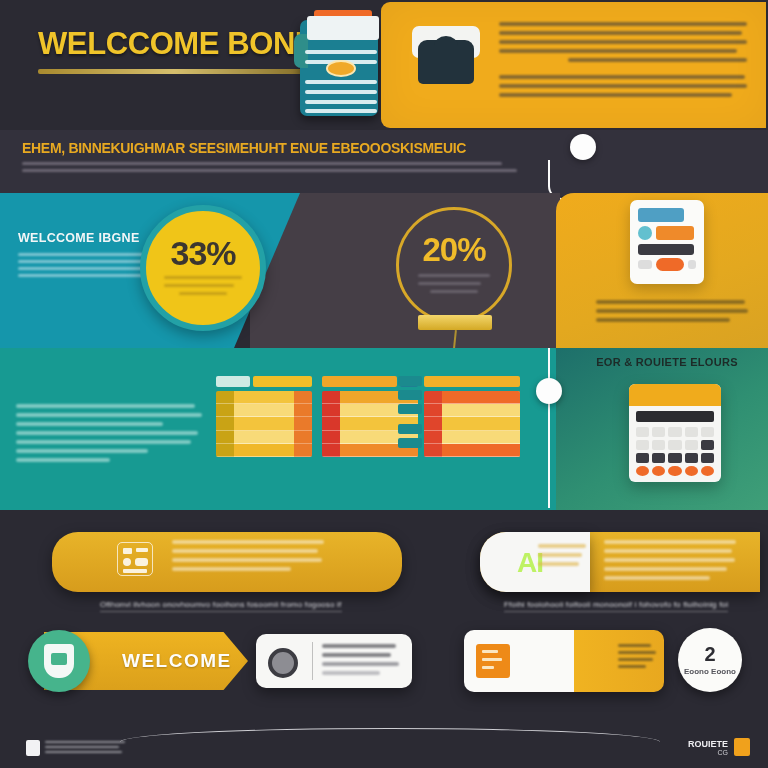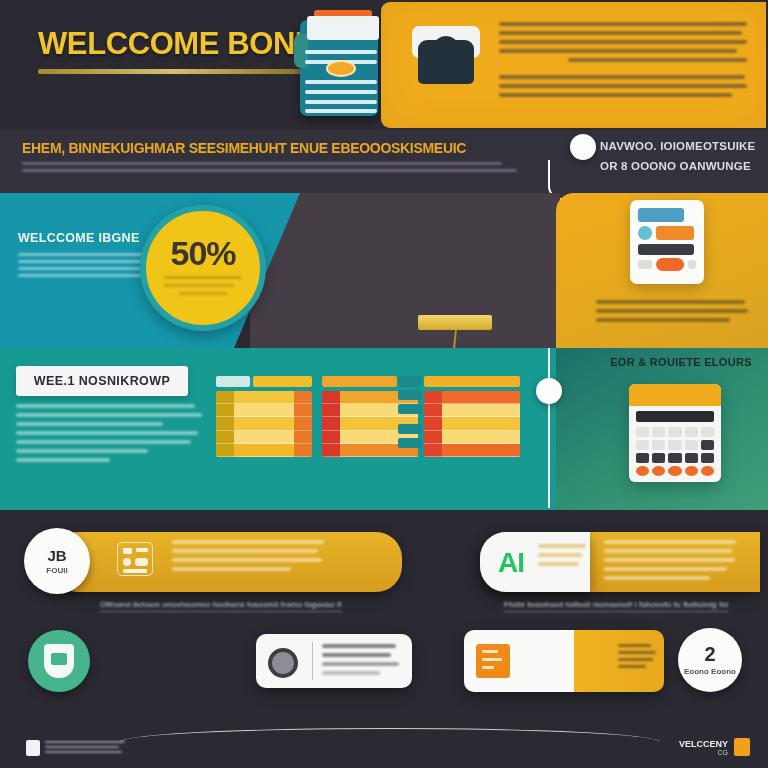--- a/index.html
+++ b/index.html
@@ -218,21 +218,21 @@
   .calc-screen {
     position:absolute; left:7px; top:27px; width:78px; height:11px;
     background:#2c2c30; border-radius:2px;
   }
   .calc-keys {
     position:absolute; left:7px; top:43px; width:78px;
     display:grid; grid-template-columns:repeat(5,1fr); gap:3px;
   }
   .calc-keys span { height:10px; border-radius:2px; background:#e2e2df; }
   .green-right-title {
-    position:absolute; left:40px; top:8px; width:170px;
+    position:absolute; left:26px; top:8px; width:170px;
     font-size:11px; font-weight:bold; color:#1d2b28;
     filter:blur(.6px); text-align:center; letter-spacing:.3px;
   }
 
   
   .node {
     position:absolute; width:26px; height:26px; border-radius:50%;
     background:#fdfdfd; box-shadow:0 2px 6px rgba(0,0,0,.35);
   }
   .connector { position:absolute; border:2px solid #fbfbfb; background:transparent; }
@@ -263,22 +263,22 @@
   .pill-text .ln { background:rgba(255,255,255,.78); }
   .pill-text.dark .ln { background:#4c4024; }
   .underline-cap {
     position:absolute; font-size:8px; color:#d9d9de; filter:blur(.8px);
     border-bottom:1px solid rgba(255,255,255,.35); white-space:nowrap;
     letter-spacing:.2px; padding-bottom:2px;
   }
 
   .pill-white { background:#f7f7f5; }
   .ai-txt {
-    position:absolute; font-size:28px; font-weight:bold; color:#22c55e;
-    filter:blur(.4px); letter-spacing:-1px;
+    position:absolute; font-size:28px; font-weight:bold; color:#bef264;
+    filter:blur(.4px); letter-spacing:-1px;margin-left:19px;
   }
   .welcome-banner {
     position:absolute; background:linear-gradient(180deg,#eeb321,#dba01b);
     display:flex; align-items:center;
     box-shadow:0 5px 12px rgba(0,0,0,.4);
   }
   .welcome-txt {
     font-size:19px; font-weight:bold; color:#fdfdfb; letter-spacing:1.5px;
     filter:blur(.45px); margin-left:78px;
     text-shadow:0 1px 2px rgba(0,0,0,.25);
@@ -367,53 +367,57 @@
   <div class="subband">
     <div class="subband-inner">
       <div class="subband-title">EHEM, BINNEKUIGHMAR SEESIMEHUHT ENUE EBEOOOSKISMEUIC</div>
       <div class="blur" style="margin-top:6px">
         <div class="ln sm" style="width:96%"></div>
         <div class="ln sm" style="width:99%"></div>
       </div>
     </div>
   </div>
 
-  <div class="node-caption">
-    <div class="cap">NAVWOO. IOIOMEOTSUIKE</div>
-    <div class="cap">OR 8 OOONO OANWUNGE</div>
-  </div>
 
   <div class="connector" style="left:548px; top:160px; width:26px; height:40px; border-right:none; border-top:none; border-radius:0 0 0 14px;"></div>
   <div class="node" style="left:570px; top:134px;"></div>
 
   <div class="mid">
     <div class="mid-dark"></div>
     <div class="mid-teal"></div>
     <div class="mid-yellow"></div>
 
     <div class="mid-block" style="left:18px; top:38px;">
       <div class="mid-h">WELCCOME IBGNE</div>
       <div class="blur">
         <div class="ln sm" style="width:96%"></div>
         <div class="ln sm" style="width:100%"></div>
         <div class="ln sm" style="width:92%"></div>
         <div class="ln sm" style="width:86%"></div>
       </div>
     </div>
 
     <div class="circ50">
-      <div class="pct">50%</div>
+      <div class="pct">33%</div>
       <div class="sub blur">
         <div class="ln" style="width:100%"></div>
         <div class="ln" style="width:90%"></div>
         <div class="ln" style="width:62%;margin-left:19%"></div>
       </div>
     </div>
 
 
+    <div class="ring20">
+      <div class="pct">20%</div>
+      <div class="sub blur">
+        <div class="ln" style="width:100%"></div>
+        <div class="ln" style="width:88%"></div>
+        <div class="ln" style="width:66%;margin-left:17%"></div>
+      </div>
+    </div>
     <div class="ribbon"></div>
   </div>
   <div class="ribbon-tail" style="top:330px"></div>
 
   <div class="phone-card">
     <div class="pc-bar" style="left:8px; top:8px; width:46px; height:14px; background:#4f9fc4;"></div>
     <div class="pc-bar" style="left:8px; top:26px; width:14px; height:14px; background:#63c0cf; border-radius:50%;"></div>
     <div class="pc-bar" style="left:26px; top:26px; width:38px; height:14px; background:#ef8a2a;"></div>
     <div class="pc-bar" style="left:8px; top:44px; width:56px; height:11px; background:#3b3b42;"></div>
     <div class="pc-bar" style="left:8px; top:60px; width:14px; height:9px; background:#ddd;"></div>
@@ -451,23 +455,20 @@
             <span style="background:#3b3b42"></span>
           <span style="background:#ef6a28;border-radius:50%"></span>
             <span style="background:#ef6a28;border-radius:50%"></span>
             <span style="background:#ef6a28;border-radius:50%"></span>
             <span style="background:#ef6a28;border-radius:50%"></span>
             <span style="background:#ef6a28;border-radius:50%"></span>
         </div>
       </div>
     </div>
 
-    <div class="white-card">
-      <div class="t">WEE.1 NOSNIKROWP</div>
-    </div>
     <div class="green-text blur">
       <div class="ln" style="width:95%"></div>
       <div class="ln" style="width:99%"></div>
       <div class="ln" style="width:78%"></div>
       <div class="ln" style="width:97%"></div>
       <div class="ln" style="width:93%"></div>
       <div class="ln" style="width:70%"></div>
       <div class="ln" style="width:50%"></div>
     </div>
 
@@ -553,24 +554,20 @@
       </div>
     </div>
   </div>
 
   <div class="connector" style="left:548px; top:348px; width:2px; height:160px; border:none; border-left:2px solid #fbfbfb;"></div>
   <div class="node" style="left:536px; top:378px;"></div>
 
   <div class="bottom">
 
     <div class="pill pill-yellow" style="left:52px; top:22px; width:350px; height:60px;"></div>
-    <div class="badge-circle" style="left:24px; top:18px; width:66px; height:66px; background:#fbfbf9;">
-      <div class="bg-t">JB</div>
-      <div class="bg-s">FOUII</div>
-    </div>
     <div class="mini-box" style="left:117px; top:32px; width:36px; height:34px;">
       <div style="position:absolute;left:5px;top:5px;width:9px;height:6px;background:rgba(255,255,255,.85);border-radius:1px"></div>
       <div style="position:absolute;left:18px;top:5px;width:12px;height:4px;background:rgba(255,255,255,.85);border-radius:1px"></div>
       <div style="position:absolute;left:5px;top:15px;width:8px;height:8px;background:rgba(255,255,255,.85);border-radius:50%"></div>
       <div style="position:absolute;left:17px;top:15px;width:13px;height:8px;background:rgba(255,255,255,.85);border-radius:3px"></div>
       <div style="position:absolute;left:5px;top:26px;width:24px;height:4px;background:rgba(255,255,255,.85);border-radius:1px"></div>
     </div>
     <div class="pill-text blur" style="left:172px; top:30px; width:152px;">
       <div class="ln" style="width:100%"></div>
       <div class="ln" style="width:96%"></div>
@@ -589,20 +586,23 @@
     </div>
     <div class="pill-text blur" style="left:604px; top:30px; width:132px;">
       <div class="ln" style="width:100%"></div>
       <div class="ln" style="width:97%"></div>
       <div class="ln" style="width:99%"></div>
       <div class="ln" style="width:93%"></div>
       <div class="ln" style="width:80%"></div>
     </div>
     <div class="underline-cap" style="left:504px; top:90px; width:224px; overflow:hidden;">Ffoihi fooiohooii foifooii monoonoif i fohovofo fo fiuihoinig foiohooiniii foionig, fooiom foio ifohvoonohoif</div>
 
+    <div class="welcome-banner" style="left:44px; top:122px; width:204px; height:58px; clip-path:polygon(0 0, 88% 0, 100% 50%, 88% 100%, 0 100%);">
+      <div class="welcome-txt">WELCOME</div>
+    </div>
     <div class="green-badge" style="left:28px; top:120px;">
       <div class="gb-shield"></div>
     </div>
 
     <div class="pill pill-white" style="left:256px; top:124px; width:156px; height:54px; border-radius:10px;"></div>
     <div class="magnifier" style="left:268px; top:138px;"></div>
     <div class="divider-v" style="left:312px; top:132px; height:38px;"></div>
     <div class="pill-text dark blur" style="left:322px; top:134px; width:80px;">
       <div class="ln" style="width:92%;background:#3b3b42"></div>
       <div class="ln" style="width:86%;background:#3b3b42"></div>
@@ -634,20 +634,20 @@
     <div class="footer-logo">
       <div class="fl-mark"></div>
       <div class="fl-lines blur">
         <div class="ln" style="width:100%"></div>
         <div class="ln" style="width:92%"></div>
         <div class="ln" style="width:96%"></div>
       </div>
     </div>
     <div class="footer-right">
       <div style="text-align:right">
-        <div class="fr-txt">VELCCENY</div>
+        <div class="fr-txt">ROUIETE</div>
         <div class="fr-sub">CG</div>
       </div>
       <div class="fr-mark"></div>
     </div>
   </div>
 
 </div>
 
 </body></html>

